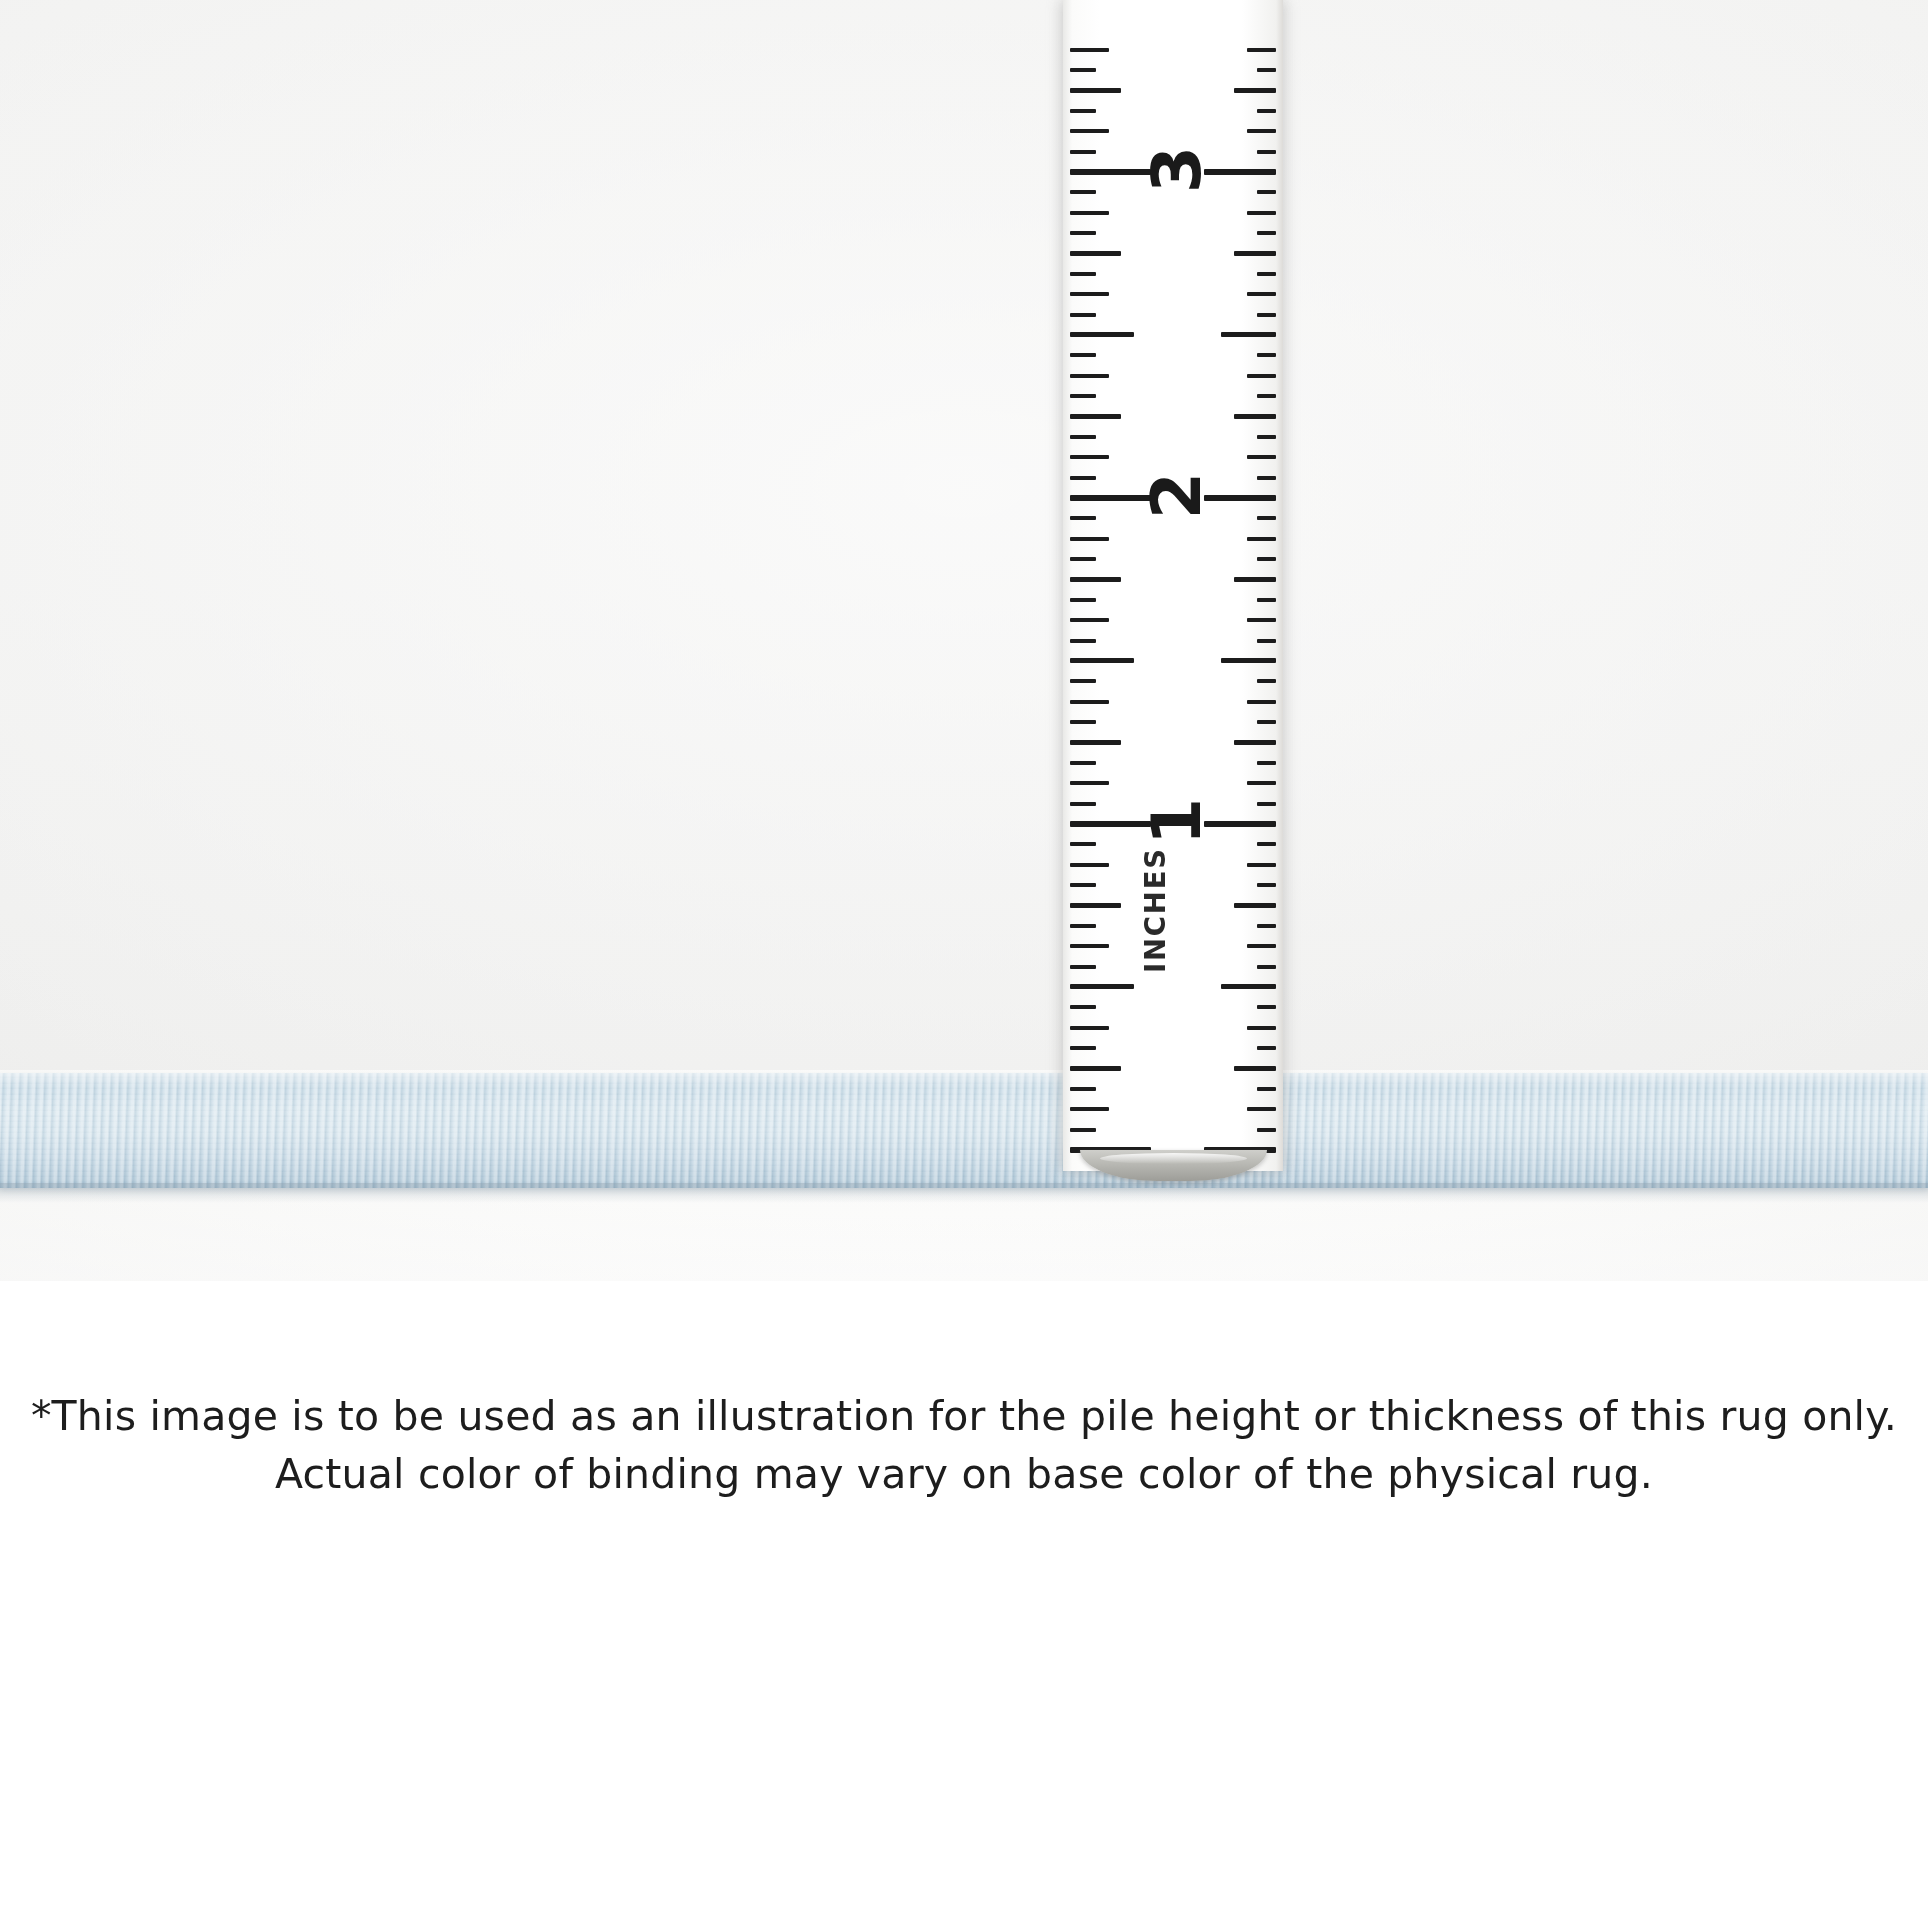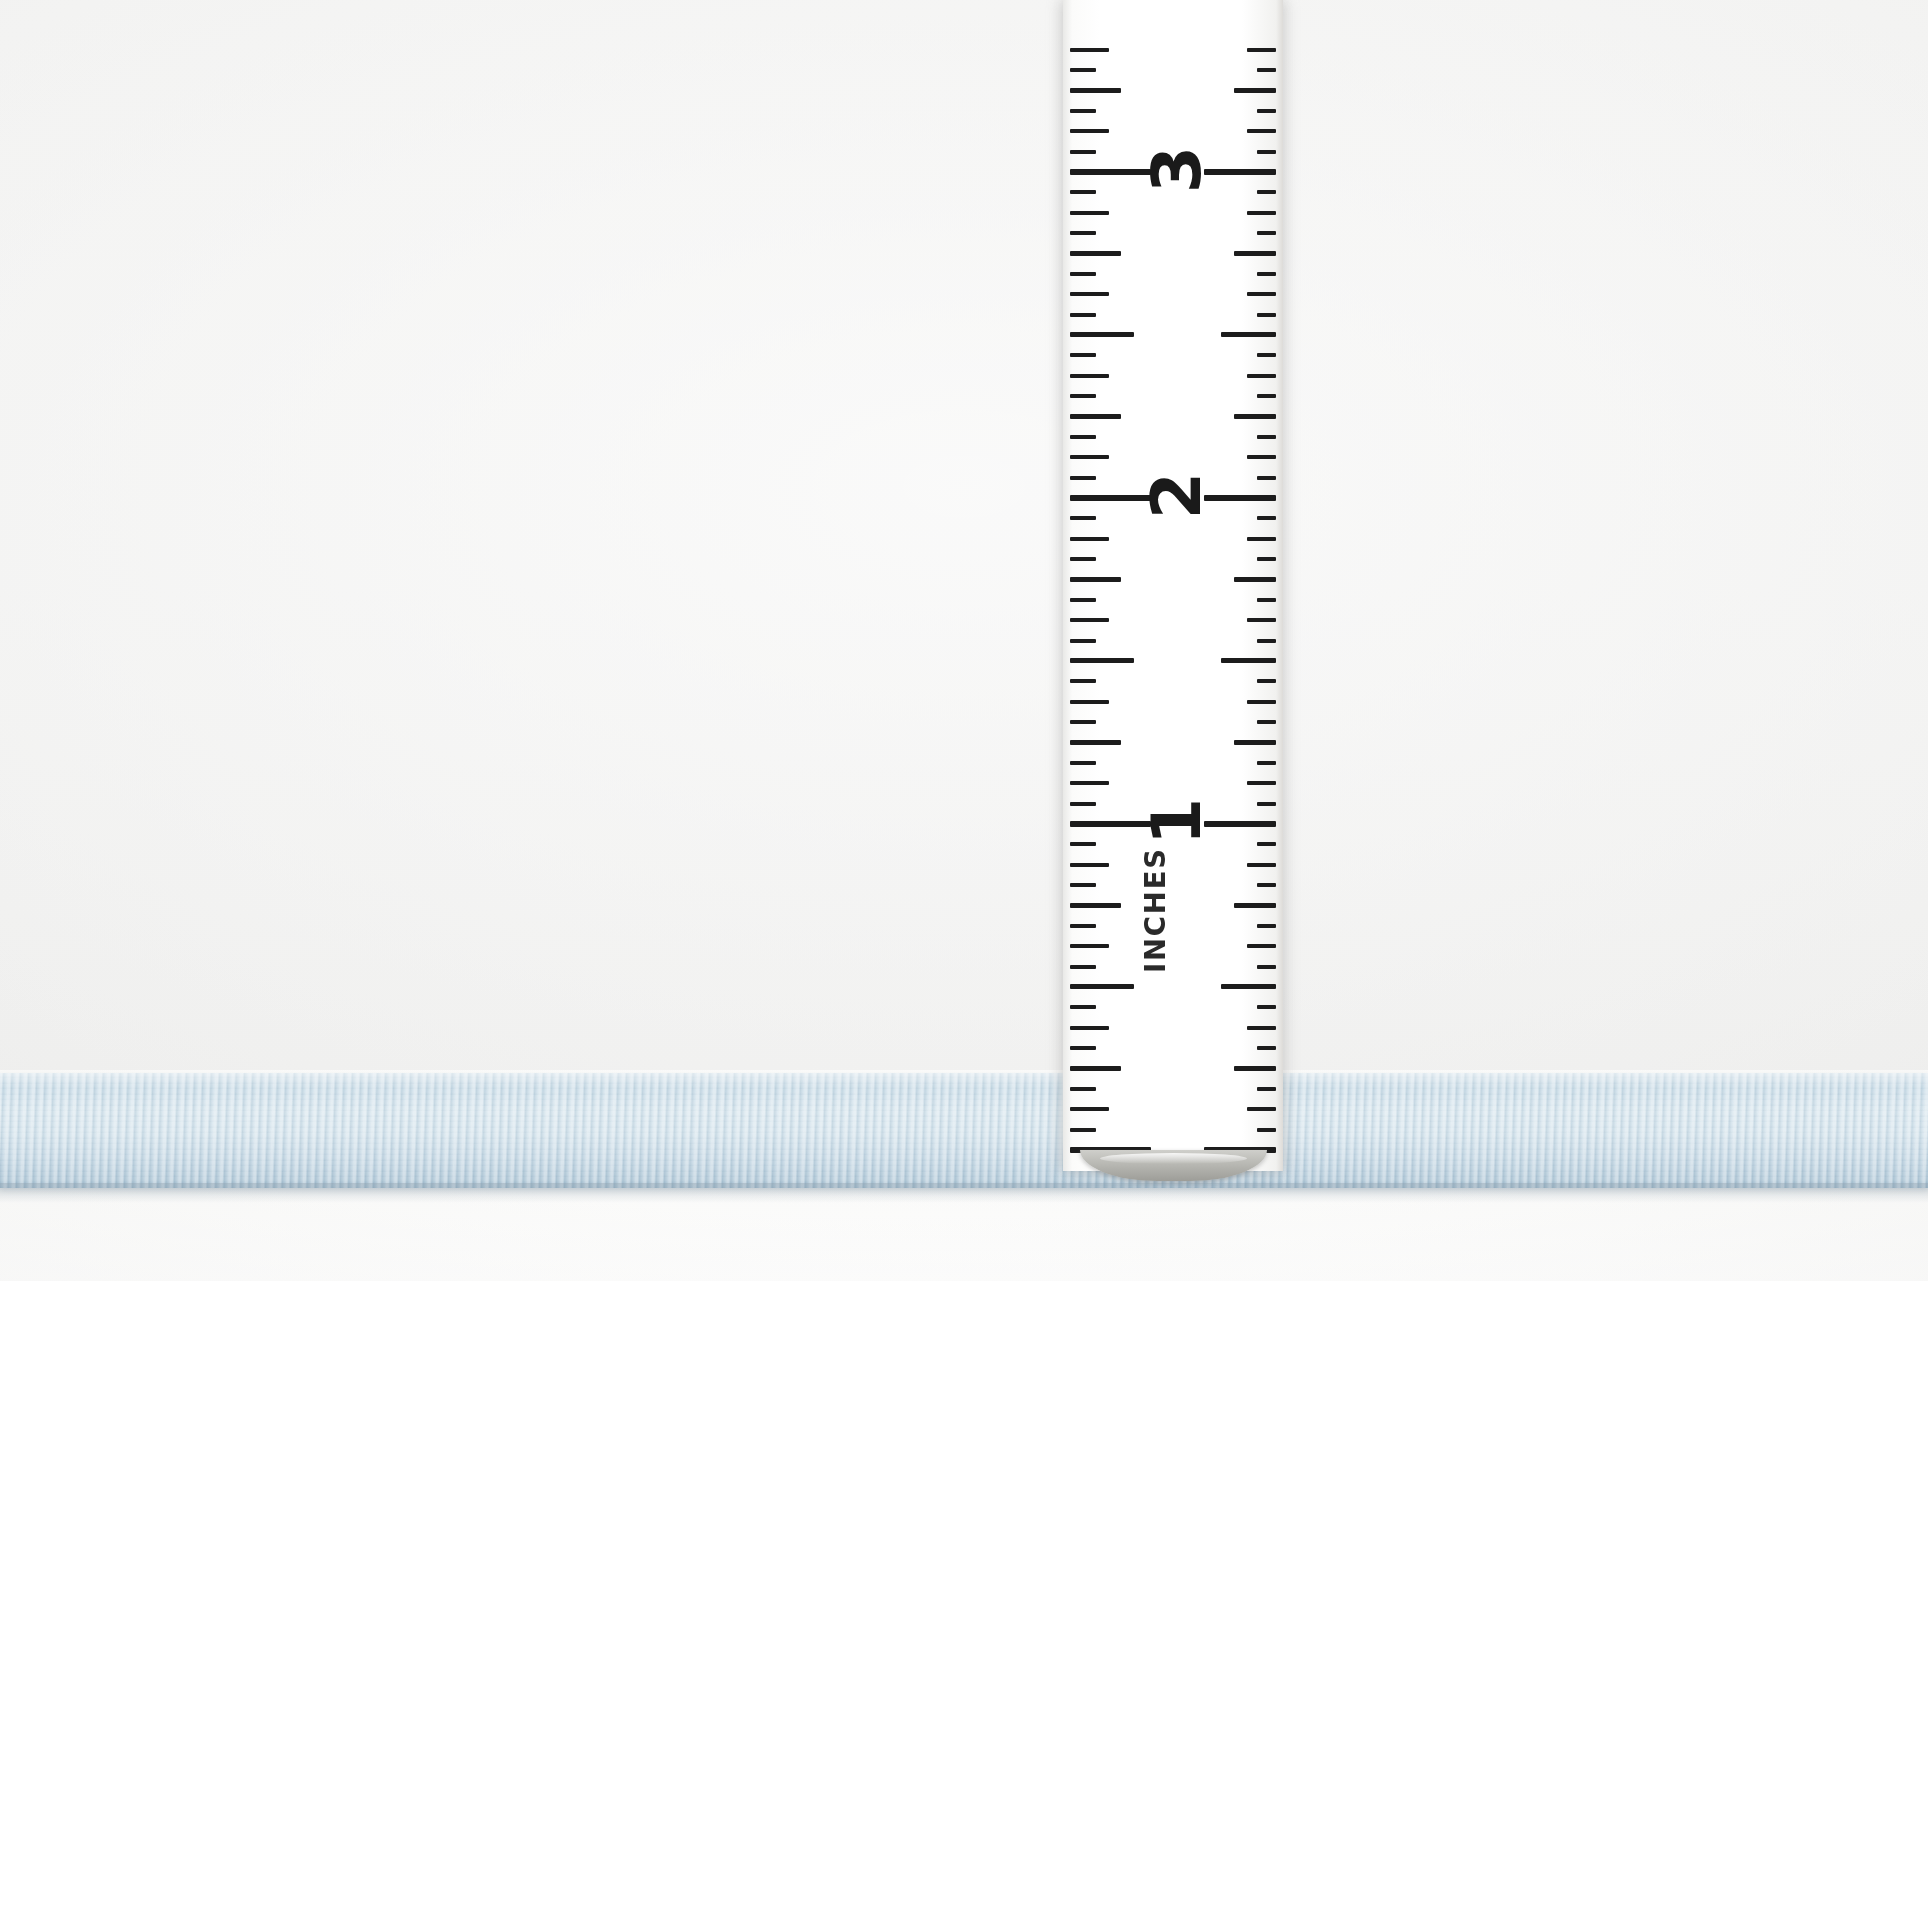--- a/index.html
+++ b/index.html
@@ -327,15 +327,19 @@
       </div>
   <div class="ruler-num" style="left: 72px; top: 782px;">1</div>
       <div class="ruler-num" style="left: 72px; top: 456px;">2</div>
       <div class="ruler-num" style="left: 72px; top: 130px;">3</div>
     </div>
   <div class="ruler-tip"></div>
   <div class="ruler-tip-shine"></div>
 
   <div class="ruler-inches-label">INCHES</div>
 
+  <div class="caption">
+    <span class="caption-line">*This image is to be used as an illustration for the pile height or thickness of this rug only.</span>
+    <span class="caption-line">Actual color of binding may vary on base color of the physical rug.</span>
+  </div>
 
 </div>
 
 
 </body></html>

